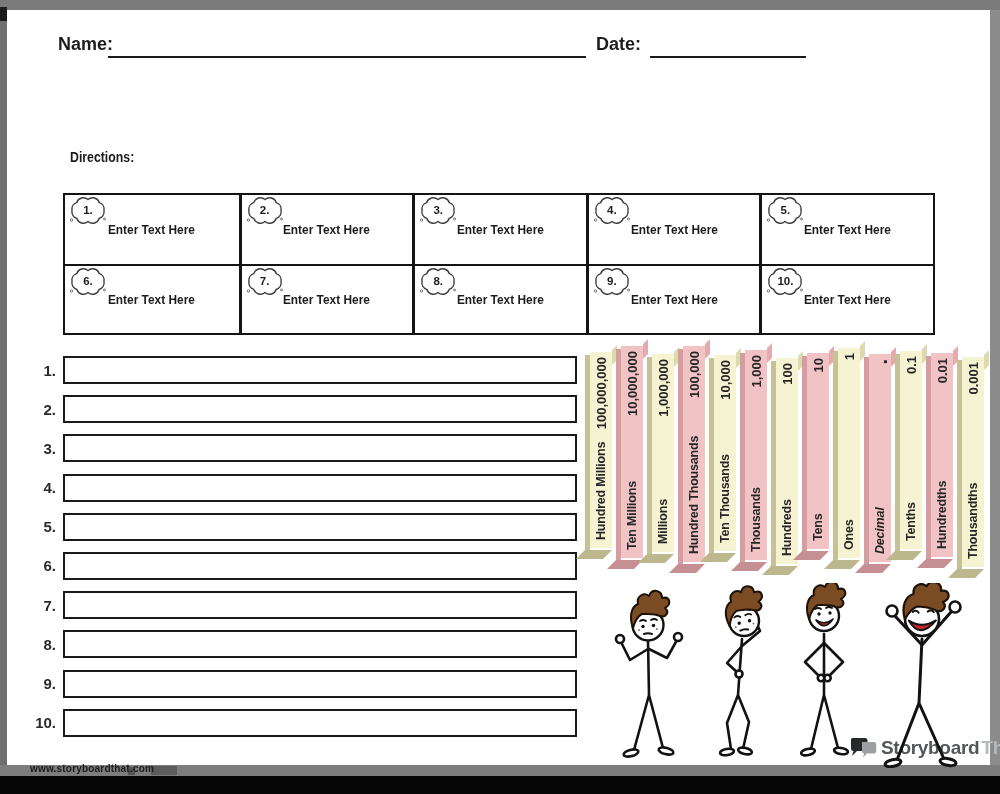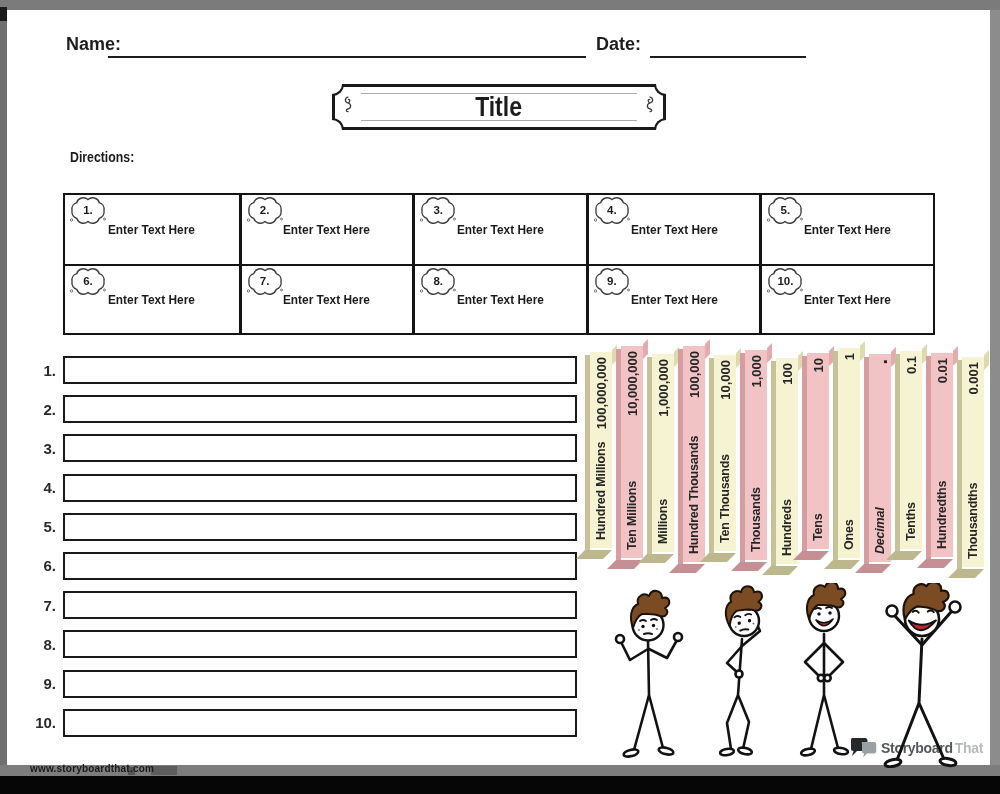--- a/index.html
+++ b/index.html
@@ -10,21 +10,21 @@
   .chrome-top   { position:absolute; left:0; top:0; width:1000px; height:10px; background:#7b7b7b; }
   .chrome-left  { position:absolute; left:0; top:10px; width:7px; height:755px; background:#6f6f6f; }
   .chrome-right { position:absolute; left:990px; top:10px; width:10px; height:755px; background:#8c8c8c; }
   .chrome-bottom-gray  { position:absolute; left:0; top:765px; width:1000px; height:11px; background:#7d7d7d; }
   .chrome-bottom-black { position:absolute; left:0; top:776px; width:1000px; height:18px; background:#060606; }
   .corner-mark { position:absolute; left:0; top:7px; width:7px; height:14px; background:#1c1c1c; }
   .smudge1 { position:absolute; left:128px; top:767px; width:7px; height:8px; background:#4e4e4e; opacity:.85; }
   .smudge2 { position:absolute; left:151px; top:766px; width:26px; height:9px; background:#555; opacity:.8; }
 
   
-  .name-label { position:absolute; left:66px; top:34px; font-size:18px; font-weight:bold; color:#1d1d1d; }
+  .name-label { position:absolute; left:58px; top:34px; font-size:18px; font-weight:bold; color:#1d1d1d; }
   .name-line  { position:absolute; left:108px; top:56px; width:478px; border-top:2.5px solid #1c1c1c; }
   .date-label { position:absolute; left:596px; top:34px; font-size:18px; font-weight:bold; color:#1d1d1d; }
   .date-line  { position:absolute; left:650px; top:56px; width:156px; border-top:2.5px solid #1c1c1c; }
 
   
   .plaque { position:absolute; left:332px; top:84px; width:334px; height:46px; background:#fff; border:3px solid #1a1a1a; }
   .plaque-lines { position:absolute; left:26px; right:26px; top:6px; bottom:6px; border-top:1.5px solid #ababab; border-bottom:1.5px solid #ababab; }
   .plaque-title { position:absolute; inset:0; display:flex; align-items:center; justify-content:center; }
   .plaque-title span { display:inline-block; transform:scaleX(.85); font-size:27px; font-weight:bold; color:#1c1c1c; }
   .notch { position:absolute; width:12px; height:12px; background:#fff; }
@@ -85,21 +85,21 @@
   .bar:nth-child(9)  { --h:210px; margin-top:2px; }
   .bar:nth-child(10) { --h:208px; margin-top:8px; }
   .bar:nth-child(10) .bar-value { font-size:20px; }
   .bar:nth-child(11) { --h:198px; margin-top:5px; }
   .bar:nth-child(12) { --h:204px; margin-top:7px; }
   .bar:nth-child(13) { --h:210px; margin-top:11px; }
 
   
   .website { position:absolute; left:30px; top:743px; font-size:10px; font-weight:bold; color:#1a1a1a; letter-spacing:.2px;margin-top:20px; }
   .brand { position:absolute; left:849px; top:735px; display:flex; align-items:center; gap:2px; }
-  .brand-text { font-size:14px; font-weight:bold; letter-spacing:-.3px; }
+  .brand-text { font-size:19px; font-weight:bold; letter-spacing:-.3px; }
   .brand-p1 { color:#53575b; } .brand-p2 { color:#b7babd; }
   .figures { position:absolute; left:592px; top:583px; }
 </style>
 </head>
 <body>
 
 <div class="screen">
 
   <div class="chrome-top"></div>
   <div class="chrome-left"></div>
@@ -108,40 +108,20 @@
   <div class="chrome-bottom-black"></div>
   <div class="corner-mark"></div>
   <div class="smudge1"></div>
   <div class="smudge2"></div>
 
   <span class="name-label">Name:</span>
   <span class="name-line"></span>
   <span class="date-label">Date:</span>
   <span class="date-line"></span>
 
-  <div class="plaque">
-    <div class="plaque-lines"></div>
-    <span class="orn orn-l">
-      <svg width="10" height="20" viewBox="0 0 10 20">
-          <path d="M5 2 C1.5 3 1.5 7 5 8 C8.5 9 8.5 13 5 14 M5 8 C7.3 7 7.3 4.2 5.4 4.4 M5 14 C2.8 14 2.8 16.8 5 16.6" stroke="#3a3a3a" stroke-width="1.3" fill="none" stroke-linecap="round"></path>
-        </svg>
-    </span>
-    <span class="orn orn-r">
-      <svg width="10" height="20" viewBox="0 0 10 20">
-          <path d="M5 2 C1.5 3 1.5 7 5 8 C8.5 9 8.5 13 5 14 M5 8 C7.3 7 7.3 4.2 5.4 4.4 M5 14 C2.8 14 2.8 16.8 5 16.6" stroke="#3a3a3a" stroke-width="1.3" fill="none" stroke-linecap="round"></path>
-        </svg>
-    </span>
-    <div class="plaque-title">
-        <span>Title</span>
-      </div>
-    <div class="notch tl"></div>
-    <div class="notch tr"></div>
-    <div class="notch bl"></div>
-    <div class="notch br"></div>
-  </div>
 
   <div class="directions">Directions:</div>
 
   <div class="grid">
 
   <div class="cell">
       <span class="cloud">
         <svg viewBox="0 0 40 28" width="40" height="29">
           <path d="M36 14 A7 7 0 0 1 31.3 21.8 A7 7 0 0 1 20 25 A7 7 0 0 1 8.7 21.8 A7 7 0 0 1 4 14 A7 7 0 0 1 8.7 6.2 A7 7 0 0 1 20 3 A7 7 0 0 1 31.3 6.2 A7 7 0 0 1 36 14 Z" fill="#ffffff" stroke="#3d3d3d" stroke-width="1.4"></path>
           <circle cx="3.5" cy="23.5" r="1.2" fill="#fff" stroke="#555" stroke-width=".8"></circle>

